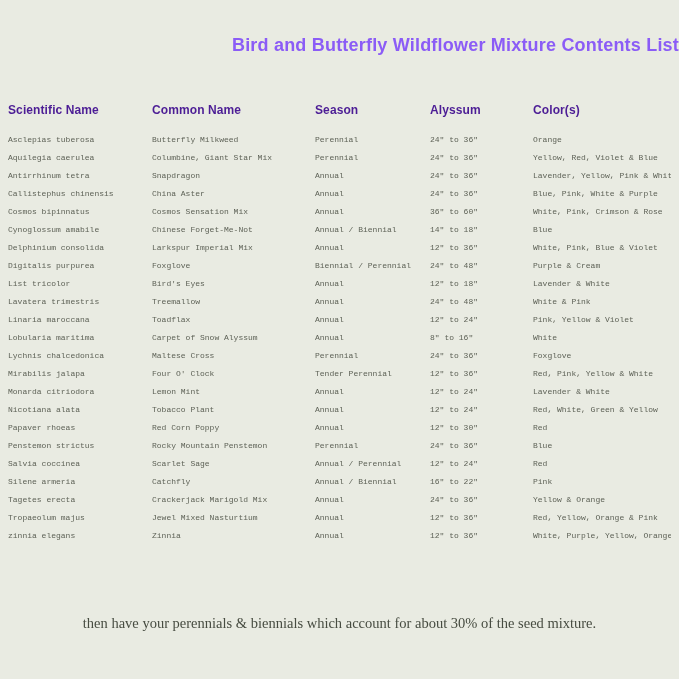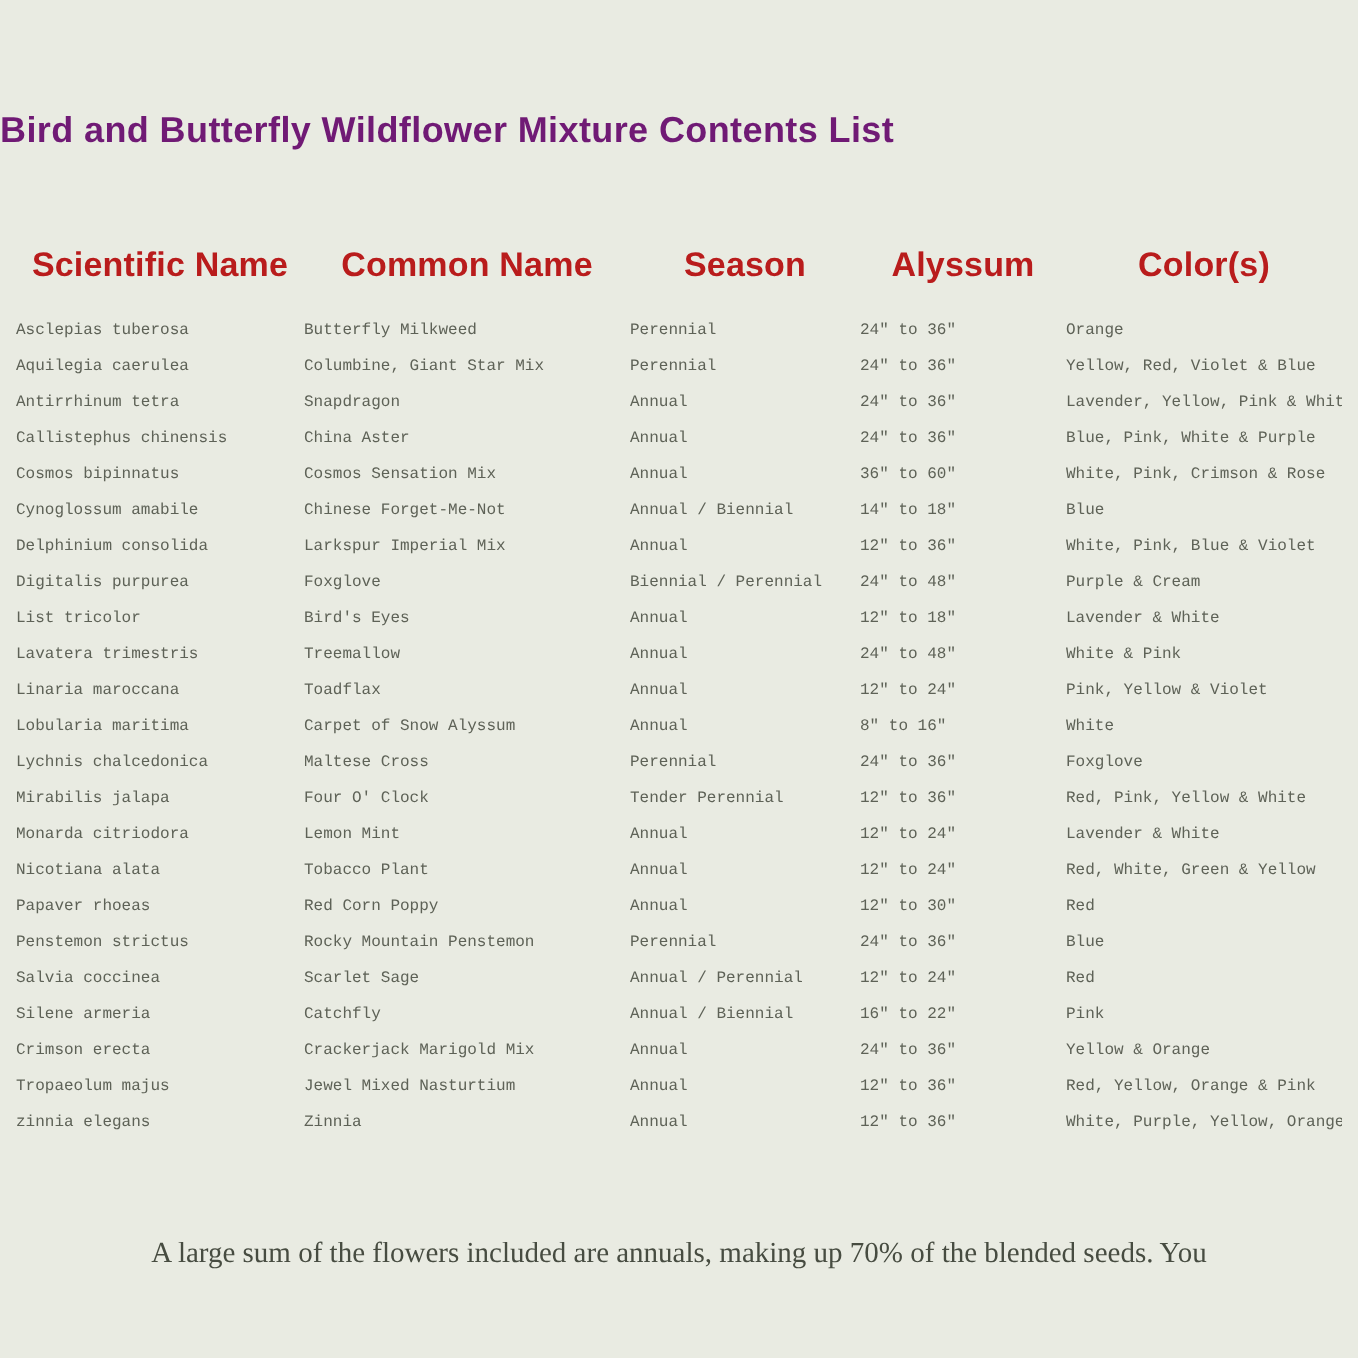--- a/index.html
+++ b/index.html
@@ -11,44 +11,43 @@
     position: relative;
     width: 679px;
     height: 679px;
     background: #e9ebe2;
     font-family: "Liberation Sans", "DejaVu Sans", sans-serif;
     box-sizing: border-box;
     overflow: hidden;
   }
   .title {
     margin: 0;
-    padding-top: 55px;
-    text-align: left;
+    padding-top: 35px;
+    text-align: right;
     font-size: 18px;
     font-weight: 700;
     letter-spacing: 0.2px;
-    color: #701a75;
+    color: #8b5cf6;
   }
   .table {
     margin: 47px 8px 0 8px;
   }
   .trow {
     display: grid;
     grid-template-columns: 144px 163px 115px 103px 1fr;
     align-items: center;
   }
   .thead {
     margin-bottom: 13px;
   }
   .hcell {
-    font-size: 17px;
+    font-size: 12px;
     font-weight: 700;
-    color: #b91c1c;
+    color: #4c1d95;
     letter-spacing: 0.1px;
-    text-align: center;
   }
   .tbody .trow {
     height: 18px;
     font-family: Liberation Mono, monospace;
   }
   .tbody .tcell {
     font-size: 8px;
     color: #5e6257;
     white-space: nowrap;
     overflow: hidden;
@@ -213,21 +212,21 @@
           <div class="tcell">Red</div>
         </div>
         <div class="trow">
           <div class="tcell">Silene armeria</div>
           <div class="tcell">Catchfly</div>
           <div class="tcell">Annual / Biennial</div>
           <div class="tcell">16" to 22"</div>
           <div class="tcell">Pink</div>
         </div>
         <div class="trow">
-          <div class="tcell">Crimson erecta</div>
+          <div class="tcell">Tagetes erecta</div>
           <div class="tcell">Crackerjack Marigold Mix</div>
           <div class="tcell">Annual</div>
           <div class="tcell">24" to 36"</div>
           <div class="tcell">Yellow &amp; Orange</div>
         </div>
         <div class="trow">
           <div class="tcell">Tropaeolum majus</div>
           <div class="tcell">Jewel Mixed Nasturtium</div>
           <div class="tcell">Annual</div>
           <div class="tcell">12" to 36"</div>
@@ -237,16 +236,17 @@
           <div class="tcell">zinnia elegans</div>
           <div class="tcell">Zinnia</div>
           <div class="tcell">Annual</div>
           <div class="tcell">12" to 36"</div>
           <div class="tcell">White, Purple, Yellow, Orange &amp; Red</div>
         </div>
       </div>
   </div>
 
   <p class="footer">
-    <span>A large sum of the flowers included are annuals, making up 70% of the blended seeds. You</span><br>
+    <br>
+    <span>then have your perennials &amp;  biennials which account for about 30% of the seed mixture.</span>
   </p>
 
 </div>
 
 </body></html>

